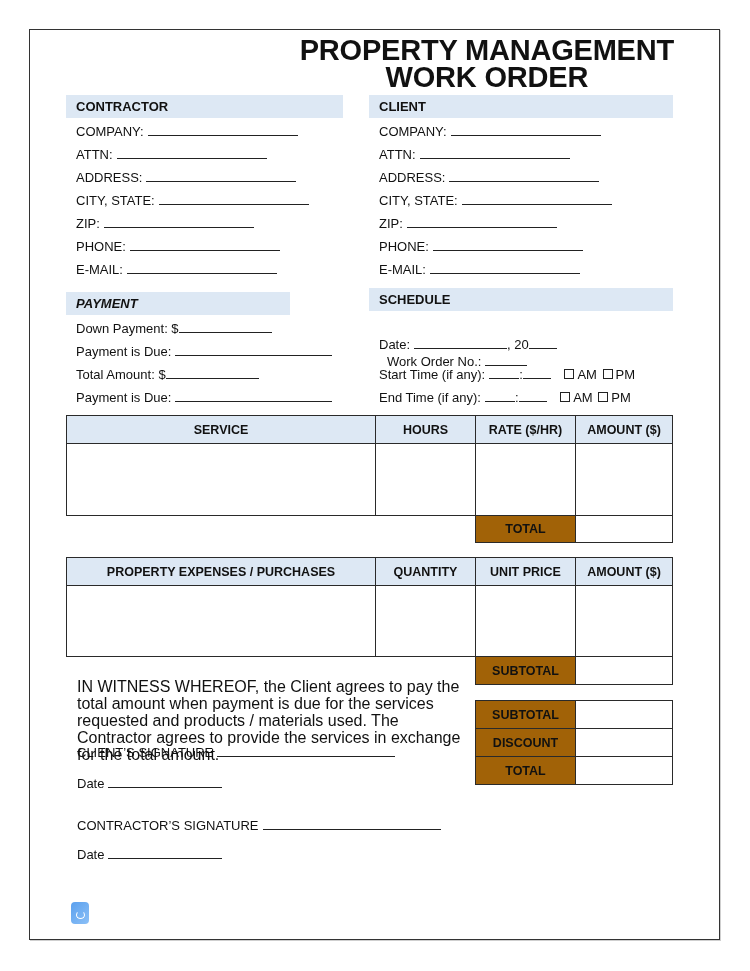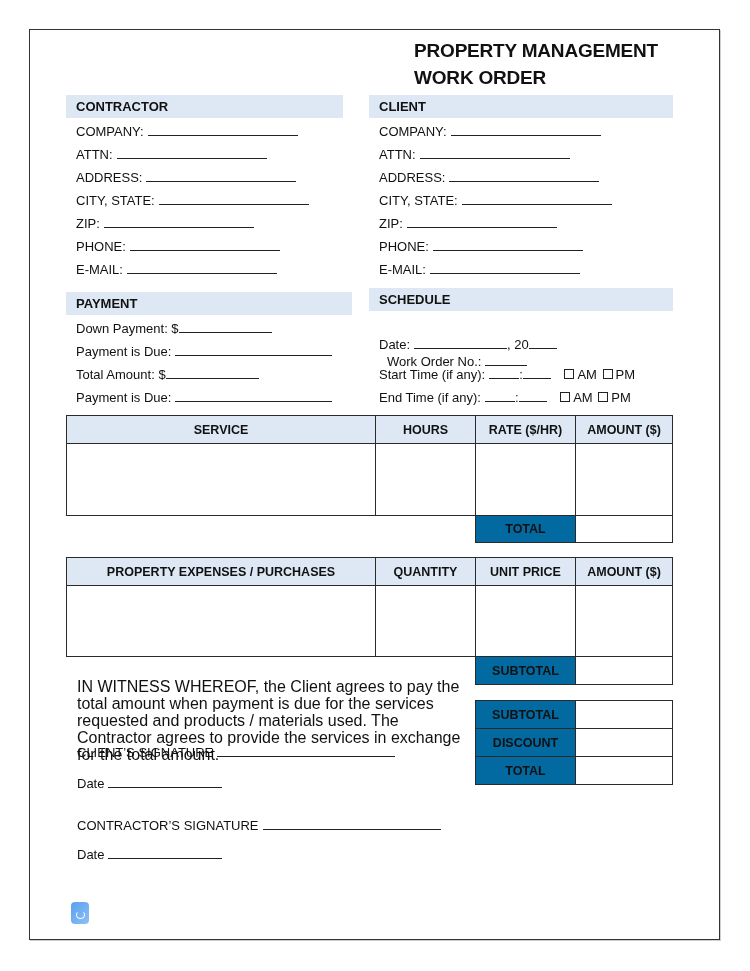--- a/index.html
+++ b/index.html
@@ -1,31 +1,31 @@
 <!DOCTYPE html>
 <html><head>
 <meta charset="utf-8">
 <style>
   html, body { margin: 0; padding: 0; background: #ffffff; }
   body { width: 750px; height: 971px; position: relative; overflow: hidden;
          font-family: "Liberation Sans", sans-serif; color: #111; }
   .frame { position: absolute; left: 29px; top: 29px; width: 691px; height: 911px;
            border: 1px solid #333; box-shadow: 1px 1px 0 #cfcfcf; box-sizing: border-box; }
-  .title { position: absolute; right: 92px; top: 37px; text-align: left;
-           font-weight: bold; font-size: 19px; line-height: 27px; letter-spacing: -0.2px; }
+  .title { position: absolute; right: 76px; top: 37px; text-align: center;
+           font-weight: bold; font-size: 29px; line-height: 27px; letter-spacing: -0.2px; }
   .sec-head { position: absolute; height: 23px; background: #dde8f4;
               font-weight: bold; font-size: 13px; line-height: 23px; padding-left: 10px; box-sizing: border-box; }
   .field { position: absolute; font-size: 13px; line-height: 16px; white-space: nowrap; }
   .line { display: inline-block; border-bottom: 1px solid #222; height: 12px; vertical-align: baseline; margin-left: 4px; }
   .line.tight { margin-left: 0; }
   .cb { display: inline-block; width: 8px; height: 8px; border: 1px solid #222; margin: 0 3px 0 0; vertical-align: -0px; }
   table.grid { position: absolute; border-collapse: collapse; table-layout: fixed; padding-left: 32px; }
   table.grid td, table.grid th { border: 1.5px solid #2a2a2a; padding: 0; }
   table.grid th { background: #dde8f4; font-size: 12.5px; font-weight: bold; text-align: center; }
-  .lbl-cell { background: #0369a1; font-size: 12.5px; font-weight: bold; text-align: center; }
+  .lbl-cell { background: #a16207; font-size: 12.5px; font-weight: bold; text-align: center; }
   .witness { position: absolute; left: 77px; top: 678px; width: 390px; font-size: 16px; line-height: 17px; }
   .sig { position: absolute; left: 77px; font-size: 13px; font-weight: normal; white-space: nowrap; }
   .date { position: absolute; left: 77px; font-size: 13px; white-space: nowrap; }
   .logo { position: absolute; left: 71px; top: 902px; width: 18px; height: 22px; border-radius: 4px;
           background: linear-gradient(135deg, #5aa0ee 0%, #8cc0f7 100%); }
   .logo::after { content: ""; position: absolute; left: 5px; top: 9px; width: 7px; height: 6px;
                  border: 1.5px solid #fff; border-top-color: transparent; border-radius: 50%; }
 </style>
 </head>
 <body>
@@ -48,21 +48,21 @@
 
 <div class="sec-head" style="left:369px; top:95px; width:304px;">CLIENT</div>
 <div class="field" style="left:379px; top:123px;"><span>COMPANY:</span><span class="line" style="width:150px;"></span></div>
 <div class="field" style="left:379px; top:146px;"><span>ATTN:</span><span class="line" style="width:150px;"></span></div>
 <div class="field" style="left:379px; top:169px;"><span>ADDRESS:</span><span class="line" style="width:150px;"></span></div>
 <div class="field" style="left:379px; top:192px;"><span>CITY, STATE:</span><span class="line" style="width:150px;"></span></div>
 <div class="field" style="left:379px; top:215px;"><span>ZIP:</span><span class="line" style="width:150px;"></span></div>
 <div class="field" style="left:379px; top:238px;"><span>PHONE:</span><span class="line" style="width:150px;"></span></div>
 <div class="field" style="left:379px; top:261px;"><span>E-MAIL:</span><span class="line" style="width:150px;"></span></div>
 
-<div class="sec-head" style="left:66px; top:292px; width:286px;">PAYMENT</div>
+<div class="sec-head" style="left:66px; top:292px; width:224px;font-style:italic;">PAYMENT</div>
 <div class="field" style="left:76px; top:320px;"><span>Down Payment: $</span><span class="line tight" style="width:93px;"></span></div>
 <div class="field" style="left:76px; top:343px;"><span>Payment is Due:</span><span class="line" style="width:157px;"></span></div>
 <div class="field" style="left:76px; top:366px;"><span>Total Amount: $</span><span class="line tight" style="width:93px;"></span></div>
 <div class="field" style="left:76px; top:389px;"><span>Payment is Due:</span><span class="line" style="width:157px;"></span></div>
 
 <div class="sec-head" style="left:369px; top:288px; width:304px;">SCHEDULE</div>
 <div class="field" style="left:379px; top:320px;margin-top:16px;">
   <span>Date:</span><span class="line" style="width:93px;"></span><span>, 20</span><span class="line tight" style="width:28px;"></span>
 </div>
 <div class="field" style="left:379px; top:353px;margin-left:8px;">

